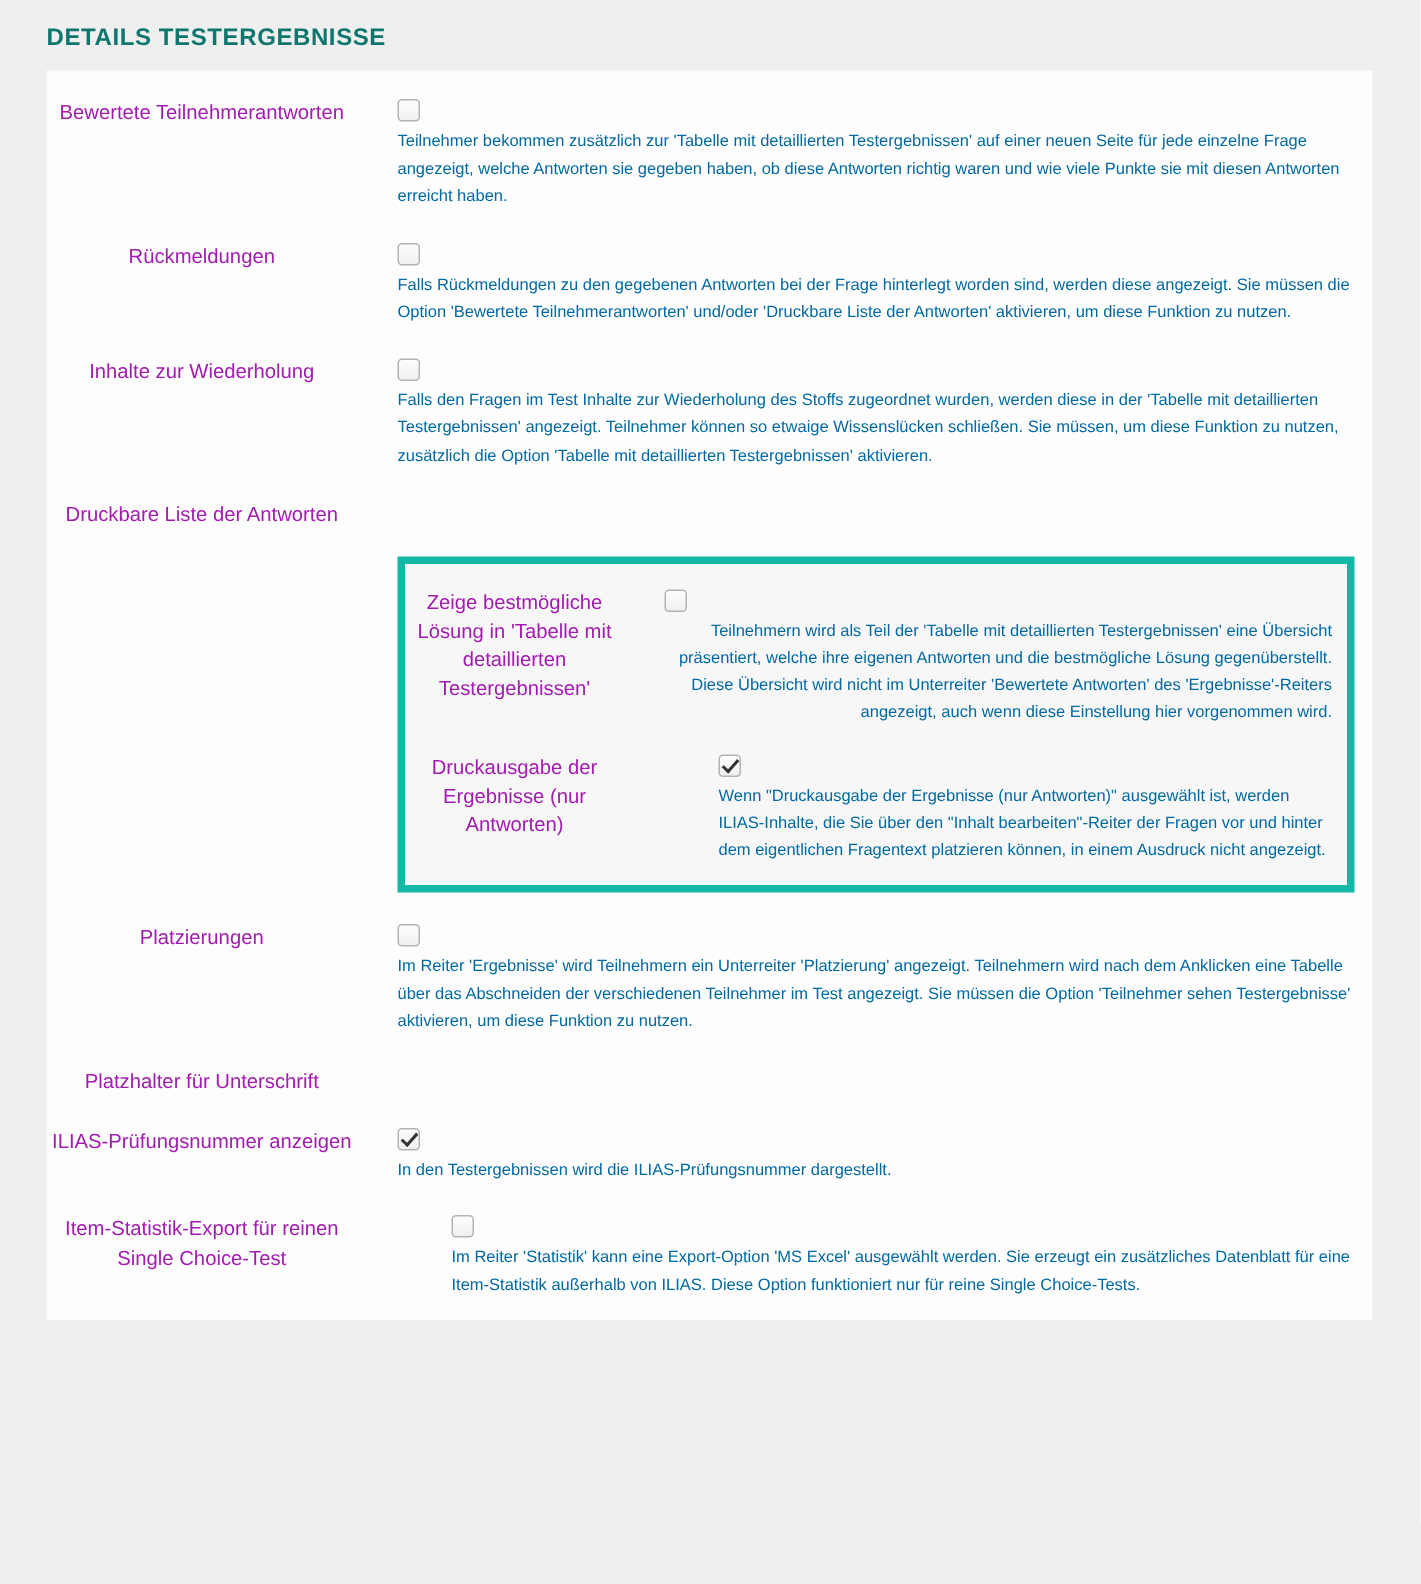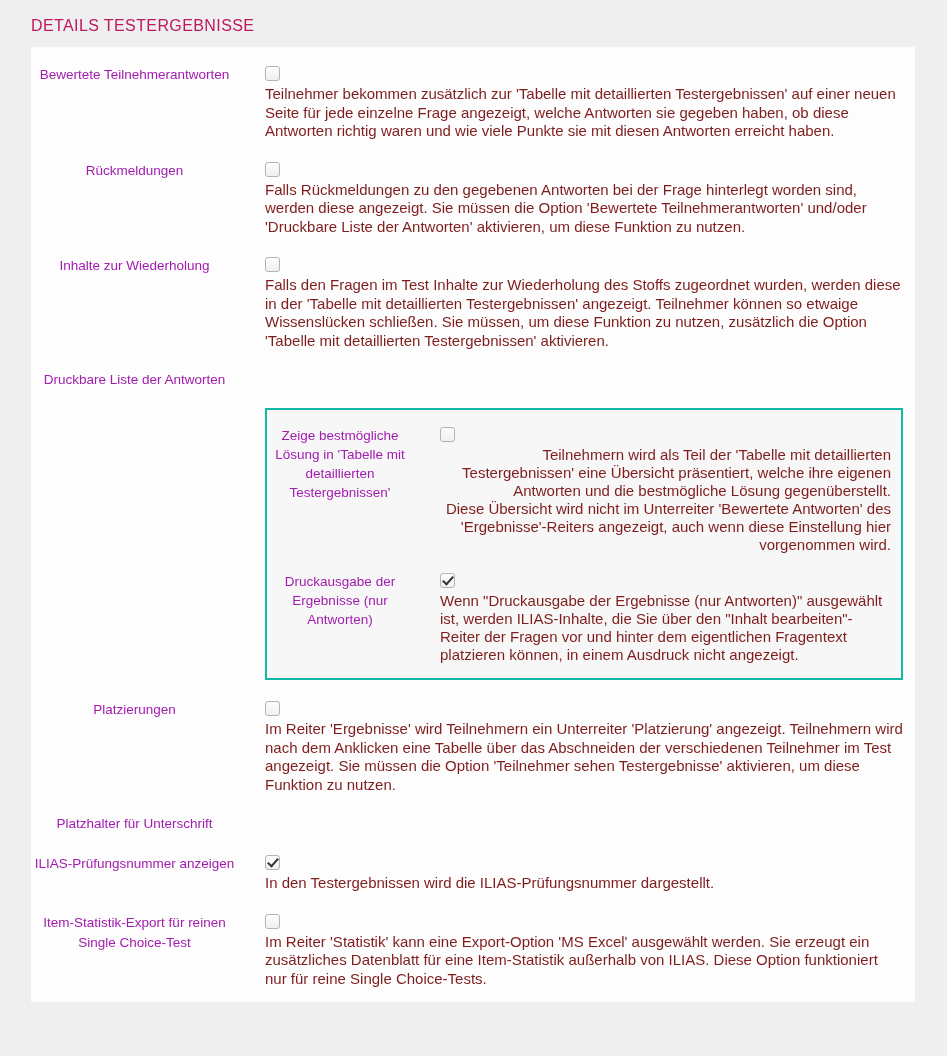--- a/index.html
+++ b/index.html
@@ -19,22 +19,22 @@
   .page {
     position: relative;
     width: 947px;
     height: 1056px;
     box-sizing: border-box;
   }
 
   .section-title {
     font-size: 16px;
     letter-spacing: 0.4px;
-    color: #be185d;
-    font-weight: normal;
+    color: #0f766e;
+    font-weight: bold;
     text-transform: uppercase;
     padding: 16px 0 12px 31px;
     margin: 0;
     line-height: 1.2;
   }
 
   .card {
     position: relative;
     margin: 0 32px 0 31px;
     background: #fdfdfd;
@@ -42,21 +42,21 @@
     box-sizing: border-box;
   }
 
   
   .form-row {
     display: flex;
     align-items: flex-start;
     padding: 0 12px 0 0;
     margin-bottom: 18px;
   }
-  .form-row:last-child { margin-bottom: 0; }
+  .form-row:last-child { margin-bottom: 0; gap: 36px; }
 
   .row-label {
     width: 207px;
     min-width: 207px;
     text-align: center;
     color: #a21caf;
     font-size: 13.5px;
     line-height: 20px;
     padding-top: 2px;
     padding-right: 0;
@@ -90,32 +90,32 @@
     left: 4px;
     top: 0px;
     width: 4px;
     height: 9px;
     border: solid #333333;
     border-width: 0 2.2px 2.2px 0;
     transform: rotate(42deg);
   }
 
   .row-desc {
-    color: #7f1d1d;
-    font-size: 15px;
+    color: #0369a1;
+    font-size: 11px;
     line-height: 18.5px;
     margin: 0;
     max-width: 640px;
   }
   .row-desc p { margin: 0; text-align: right; }
 
   
   .subpanel {
     background: #f7f7f7;
-    border: 2px solid #14b8a6;
+    border: 5px solid #14b8a6;
     margin: 12px 12px 0 234px;
     padding: 14px 0 14px 0;
     box-sizing: border-box;
   }
   .subpanel .form-row {
     padding-right: 10px;
     margin-bottom: 16px;
   }
   .subpanel .form-row:last-child { margin-bottom: 0; }
   .subpanel .row-label {

